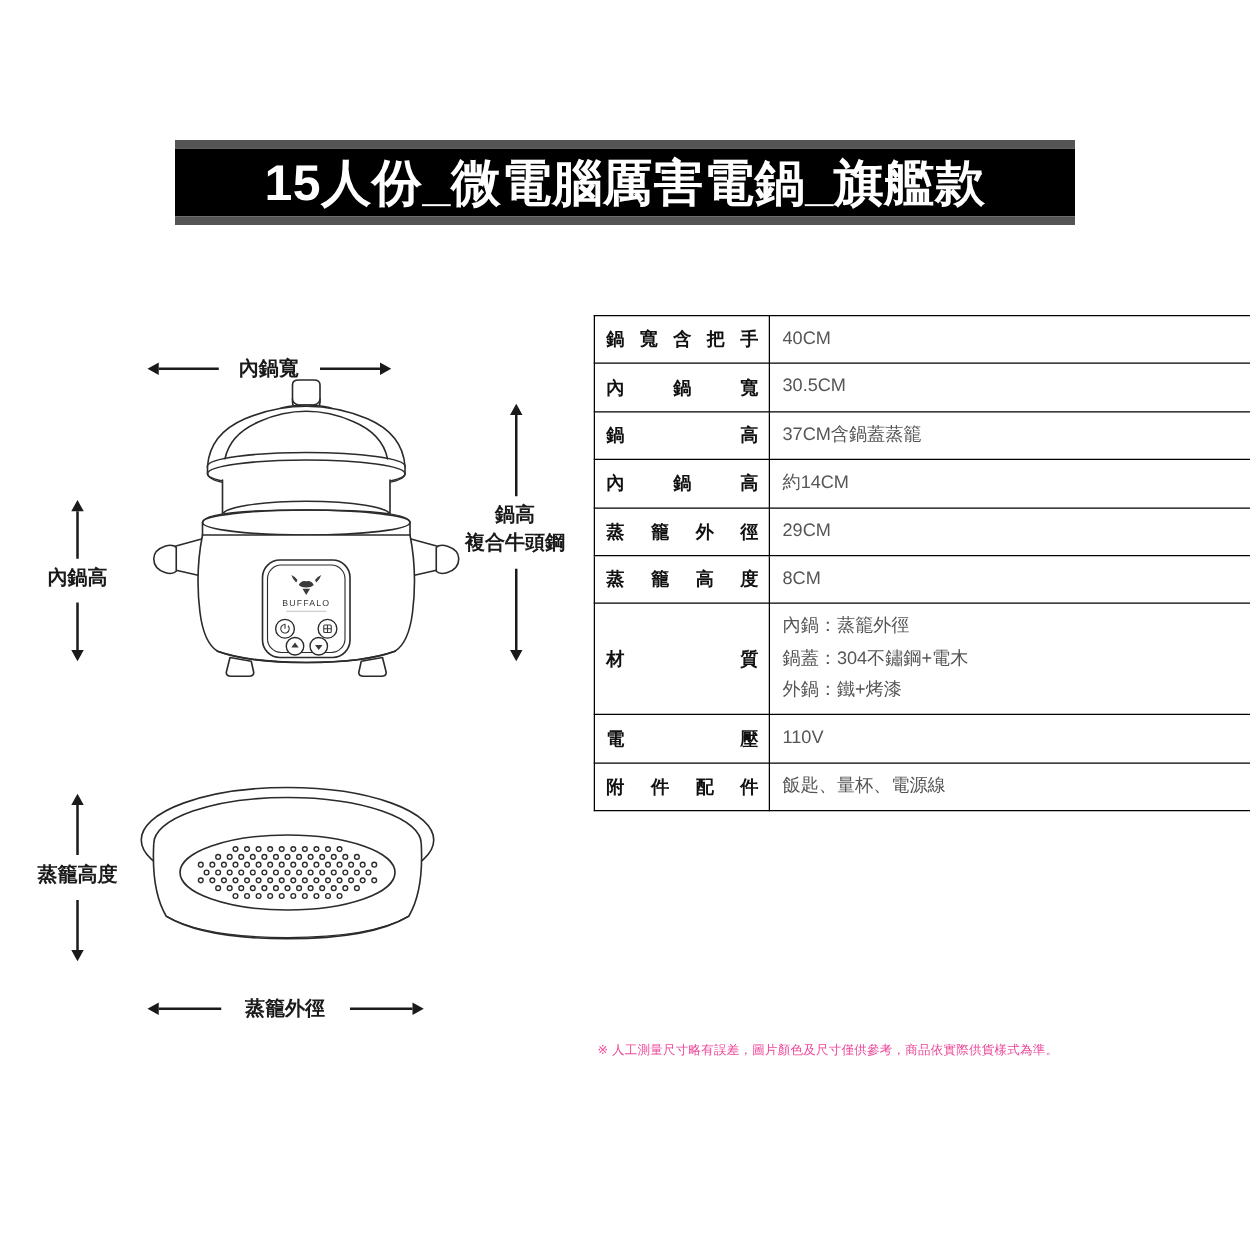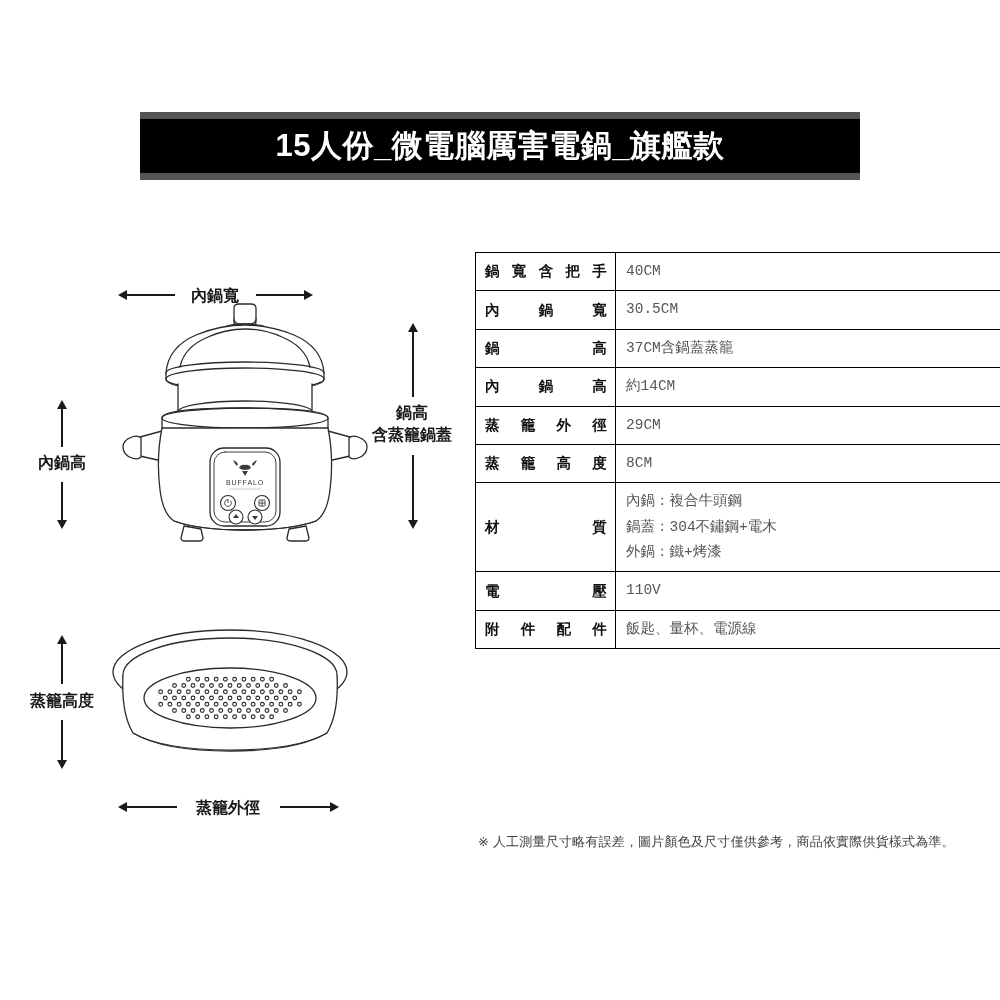--- a/index.html
+++ b/index.html
@@ -44,21 +44,21 @@
   #title-text {
     position: absolute;
     left: 0;
     top: 7px;
     width: 100%;
     height: 54px;
     display: flex;
     align-items: center;
     justify-content: center;
     color: #ffffff;
-    font-size: 31px;
+    font-size: 40px;
     font-weight: bold;
     letter-spacing: 0.5px;
     white-space: nowrap;
   }
 
   
   #diagrams {
     position: absolute;
     left: 0;
     top: 250px;
@@ -124,29 +124,29 @@
     width: 100%;
     text-align: justify;
     text-align-last: justify;
   }
   #spec-table td.v {
     font-size: 14.5px;
     color: #555555;
     padding: 6px 8px 6px 10px;
     line-height: 1.75;
   }
-  #spec-table td.v .ln { display: block; font-family: Liberation Mono, monospace; }
+  #spec-table td.v .ln { display: block; }
 
   #table-note {
     position: absolute;
     left: 478px;
     top: 833px;
     width: 510px;
-    font-size: 13px;
-    color: #404040;
+    font-size: 10px;
+    color: #ec4899;
     letter-spacing: 0.2px;
     white-space: nowrap;
   }
 </style>
 </head>
 <body>
 
 <div id="title-banner">
   <div class="rule top"></div>
   <div class="band"></div>
@@ -163,21 +163,21 @@
   <div class="arrow-head ah-right" style="left:304px; top:40px;"></div>
 
   <div class="arrow-head ah-up" style="left:57px; top:150px;"></div>
   <div class="arrow-line arrow-v" style="left:61.2px; top:159px; height:38px;"></div>
   <div class="dim-label" style="left:22px; top:202px; width:80px;">內鍋高</div>
   <div class="arrow-line arrow-v" style="left:61.2px; top:232px; height:38px;"></div>
   <div class="arrow-head ah-down" style="left:57px; top:270px;"></div>
 
   <div class="arrow-head ah-up" style="left:408px; top:73px;"></div>
   <div class="arrow-line arrow-v" style="left:412.2px; top:82px; height:65px;"></div>
-  <div class="dim-label" style="left:352px; top:152px; width:120px;"><span>鍋高</span><br><span>含蒸籠鍋蓋</span></div>
+  <div class="dim-label" style="left:352px; top:152px; width:120px;"><span>鍋高</span><br><span>複合牛頭鋼</span></div>
   <div class="arrow-line arrow-v" style="left:412.2px; top:205px; height:65px;"></div>
   <div class="arrow-head ah-down" style="left:408px; top:270px;"></div>
 
   <svg id="cooker-svg" style="left:100px; top:50px;" width="290" height="250" viewBox="0 0 290 250">
     <g fill="#ffffff" stroke="#2b2b2b" stroke-width="1.3" stroke-linejoin="round" stroke-linecap="round">
 
       <path d="M134 8 q0-4 5-4 h12 q5 0 5 4 v14 q0 4 -5 4 h-12 q-5 0 -5 -4 z"></path>
       <path d="M134 19 q0 4 5 5 h12 q5 -1 5 -5"></path>
 
       <ellipse cx="145" cy="31" rx="26" ry="7"></ellipse>
@@ -404,21 +404,21 @@
       </tr>
       <tr>
         <td class="k"><span>蒸籠高度</span></td>
         <td class="v">
           <span class="ln">8CM</span>
         </td>
       </tr>
       <tr>
         <td class="k"><span>材質</span></td>
         <td class="v">
-          <span class="ln">內鍋：複合牛頭鋼</span>
+          <span class="ln">內鍋：蒸籠外徑</span>
           <span class="ln">鍋蓋：304不鏽鋼+電木</span>
           <span class="ln">外鍋：鐵+烤漆</span>
         </td>
       </tr>
       <tr>
         <td class="k"><span>電壓</span></td>
         <td class="v">
           <span class="ln">110V</span>
         </td>
       </tr>

